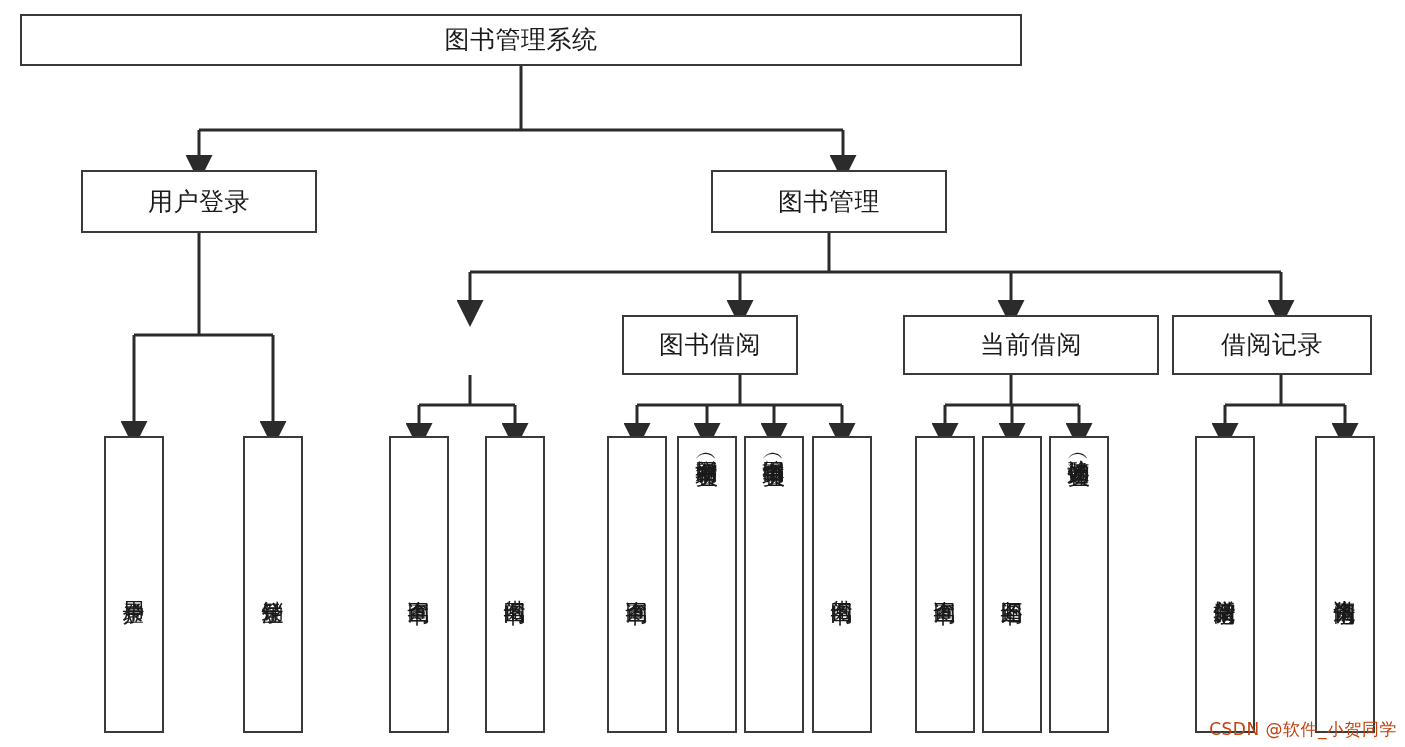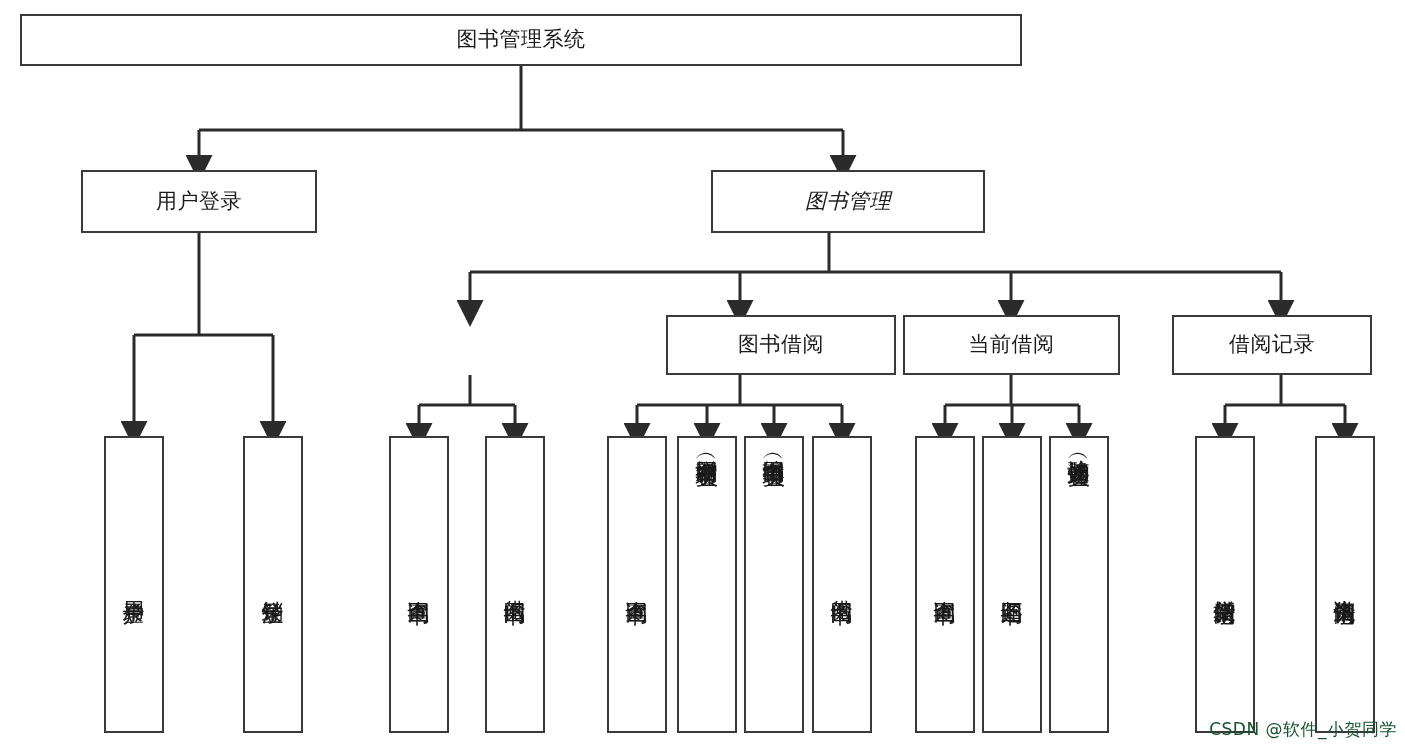--- a/index.html
+++ b/index.html
@@ -37,21 +37,21 @@
     z-index: 2;
   }
   .node-label {
     display: block;
     text-align: center;
     line-height: 1.12;
     color: #1a1a1a;
   }
   .node.horizontal .node-label {
     writing-mode: horizontal-tb;
-    font-size: 21px;
+    font-size: 25px;
     letter-spacing: 0.5px;
   }
   .node.vertical {
     align-items: flex-start;
     padding-top: 4px;
   }
   .node.vertical .node-label {
     writing-mode: vertical-rl;
     text-orientation: upright;
     font-size: 22px;
@@ -61,21 +61,21 @@
   }
   .node.vertical.centered {
     align-items: center;
     padding-top: 0;
   }
   #watermark {
     position: absolute;
     right: 8px;
     bottom: 6px;
     font-size: 17px;
-    color: #14532d;
+    color: #c2410c;
     letter-spacing: 0.5px;
     white-space: nowrap;
     z-index: 5;
     font-family: "DejaVu Sans", "Liberation Sans", sans-serif;
   }
 </style>
 </head>
 <body>
 
 <div id="diagram-root">
@@ -131,30 +131,30 @@
   </svg>
 
   <div class="node horizontal" style="left:20px; top:14px; width:1002px; height:52px;">
     <span class="node-label">图书管理系统</span>
   </div>
 
   <div class="node horizontal" style="left:81px; top:170px; width:236px; height:63px;">
     <span class="node-label">用户登录</span>
   </div>
 
-  <div class="node horizontal" style="left:711px; top:170px; width:274px; height:63px;font-style:italic;">
+  <div class="node horizontal" style="left:711px; top:170px; width:236px; height:63px;">
     <span class="node-label">图书管理</span>
   </div>
 
 
-  <div class="node horizontal" style="left:666px; top:315px; width:230px; height:60px;">
+  <div class="node horizontal" style="left:622px; top:315px; width:176px; height:60px;">
     <span class="node-label">图书借阅</span>
   </div>
 
-  <div class="node horizontal" style="left:903px; top:315px; width:217px; height:60px;">
+  <div class="node horizontal" style="left:903px; top:315px; width:256px; height:60px;">
     <span class="node-label">当前借阅</span>
   </div>
 
   <div class="node horizontal" style="left:1172px; top:315px; width:200px; height:60px;">
     <span class="node-label">借阅记录</span>
   </div>
 
   <div class="node vertical centered" style="left:104px; top:436px; width:60px; height:297px;">
     <span class="node-label">用户登录</span>
   </div>

